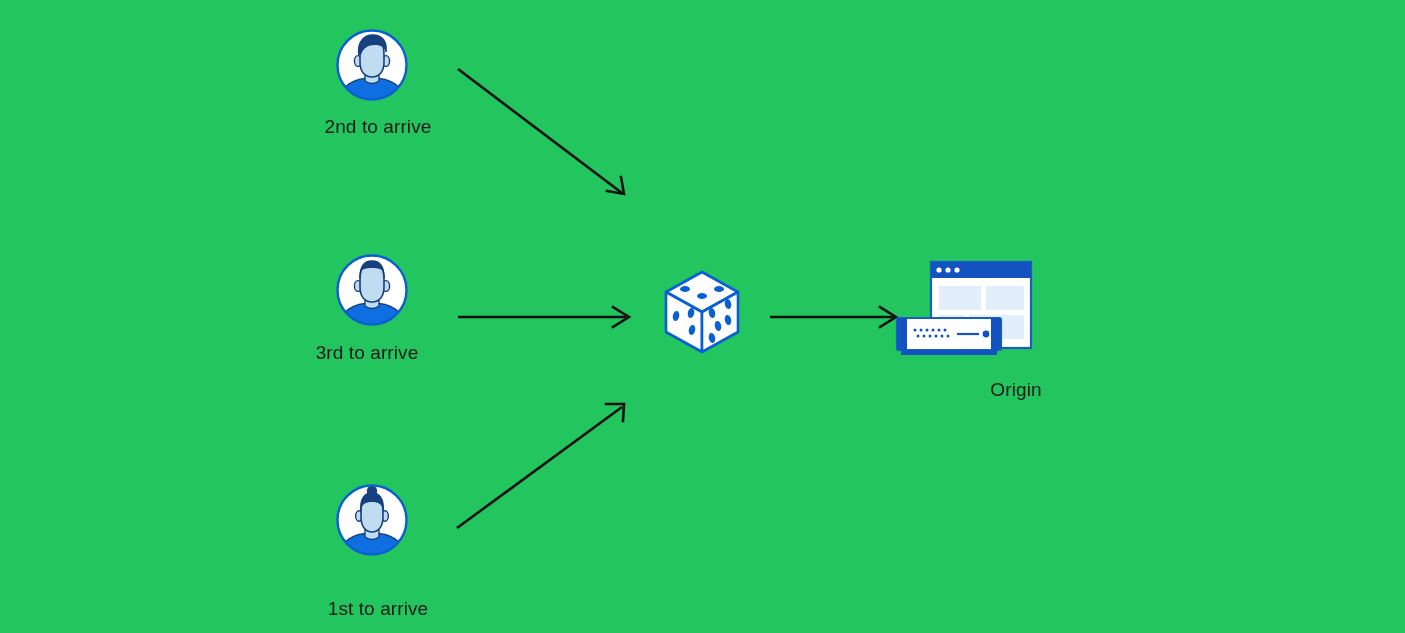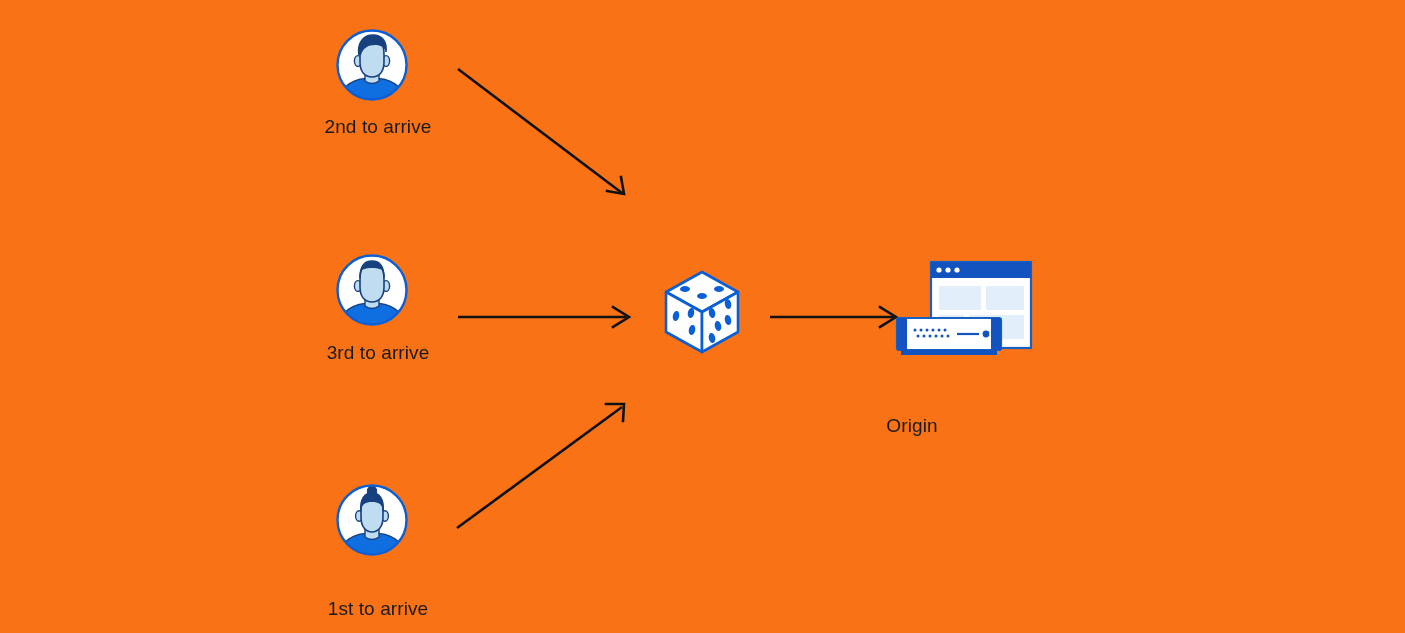--- a/index.html
+++ b/index.html
@@ -7,21 +7,21 @@
     padding: 0;
     background: #ffffff;
   }
   body {
     font-family: "Liberation Sans", sans-serif;
   }
   #canvas {
     position: relative;
     width: 1405px;
     height: 633px;
-    background: #f97316;
+    background: #22c55e;
     overflow: hidden;
   }
   .avatar-wrap {
     position: absolute;
     width: 74px;
     height: 74px;
   }
   .node-label {
     position: absolute;
     font-size: 19px;
@@ -114,21 +114,21 @@
         <ellipse cx="23" cy="33" rx="3.6" ry="5.4" fill="#bfdcf0" stroke="#17407f" stroke-width="1.4"></ellipse>
         <ellipse cx="51" cy="33" rx="3.6" ry="5.4" fill="#bfdcf0" stroke="#17407f" stroke-width="1.4"></ellipse>
         <path d="M25 26 C25 15 30 10 37 10 C44 10 49 15 49 26 L49 34 C49 44 44 49 37 49 C30 49 25 44 25 34 Z" fill="#bfdcf0" stroke="#17407f" stroke-width="1.6"></path>
 
         <path d="M25 25 C25 13 30 8 37 8 C44 8 49 13 49 25 L49 19 C47 16 43 15 37 15 C31 15 27 16 25 19 Z" fill="#17407f"></path>
         <path d="M25 25 C25 13 30 8 37 8 C44 8 49 13 49 25" fill="none" stroke="#17407f" stroke-width="1.6"></path>
       </g>
       <circle cx="37" cy="37" r="34.5" fill="none" stroke="#0b5fd4" stroke-width="2.4"></circle>
     </svg>
   </div>
-  <div class="node-label" style="left:313px; top:342px; width:130px;">3rd to arrive</div>
+  <div class="node-label" style="left:302px; top:342px; width:130px;">3rd to arrive</div>
 
   <div class="avatar-wrap" style="left:335px; top:483px;">
     <svg width="74" height="74" viewBox="0 0 74 74">
       <defs>
         <clipPath id="clip1st">
             <circle cx="37" cy="37" r="34.5"></circle>
           </clipPath>
       </defs>
       <g clip-path="url(#clip1st)">
         <rect x="0" y="0" width="74" height="74" fill="#ffffff"></rect>
@@ -206,15 +206,15 @@
         <circle cx="37" cy="80" r="1.5"></circle>
           <circle cx="43" cy="80" r="1.5"></circle>
         <circle cx="49" cy="80" r="1.5"></circle>
           <circle cx="55" cy="80" r="1.5"></circle>
       </g>
 
       <line x1="64" y1="78" x2="86" y2="78" stroke="#1253c0" stroke-width="2.2"></line>
       <circle cx="93" cy="78" r="3.4" fill="#1253c0"></circle>
     </svg>
   </div>
-  <div class="node-label" style="left:852px; top:379px; width:120px;margin-top:36px;">Origin</div>
+  <div class="node-label" style="left:956px; top:379px; width:120px;">Origin</div>
 
 </div>
 
 </body></html>

